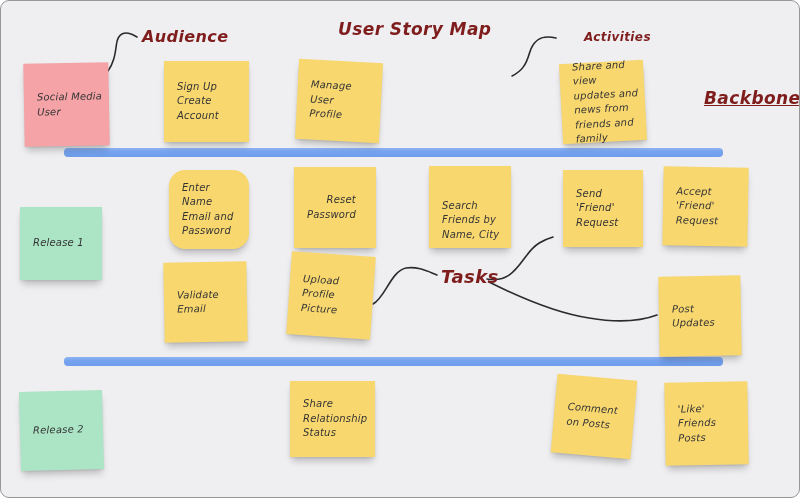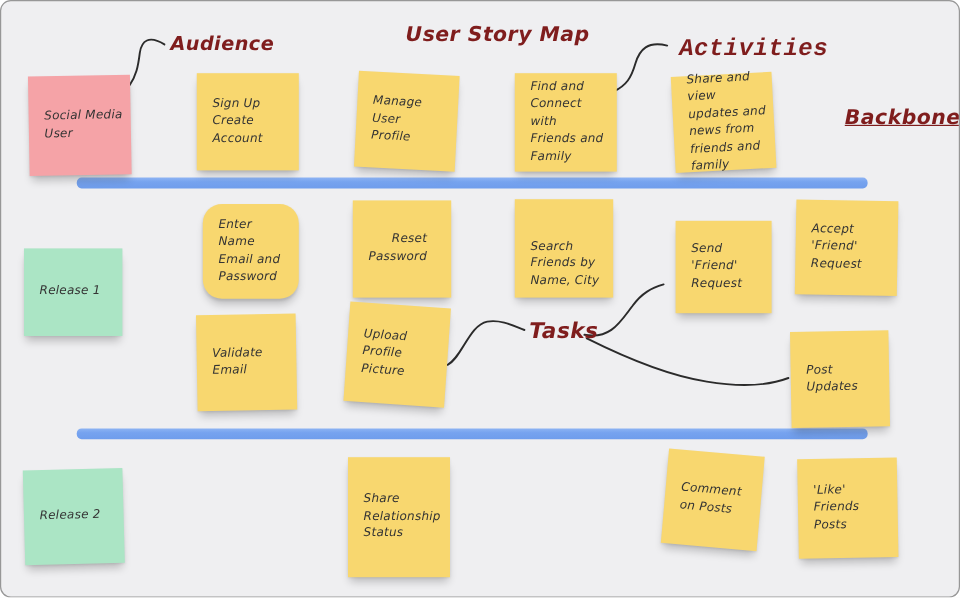--- a/index.html
+++ b/index.html
@@ -21,21 +21,21 @@
   .map-label {
     position: absolute;
     font-style: italic;
     font-weight: bold;
     color: #7f1d1d;
     letter-spacing: 0.4px;
     white-space: nowrap;
   }
   #title-label      { left: 337px; top: 18px;  font-size: 17px; }
   #audience-label   { left: 141px; top: 26px;  font-size: 16px; }
-  #activities-label { left: 565px; top: 29px;  font-size: 20px; font-family: Liberation Mono, monospace; }
+  #activities-label { left: 583px; top: 29px;  font-size: 12px; }
   #backbone-label   { left: 703px; top: 87px;  font-size: 17px; text-decoration: underline; }
   #tasks-label      { left: 440px; top: 265px; font-size: 18px; }
 
   .backbone-bar {
     position: absolute;
     left: 63px;
     width: 659px;
     height: 9px;
     background: linear-gradient(#8db3f3, #76a3ef 40%, #6f9dec);
     border-radius: 4px;
@@ -103,26 +103,20 @@
 User</span>
   </div>
   <div class="note yellow" style="left:163px; top:60px; width:85px; height:81px;">
     <span class="note-text">Sign Up
 Create Account</span>
   </div>
   <div class="note yellow" style="left:296px; top:60px; width:84px; height:80px; transform:rotate(3deg);">
     <span class="note-text">Manage User
 Profile</span>
   </div>
-  <div class="note yellow" style="left:428px; top:60px; width:85px; height:82px;">
-    <span class="note-text">Find and
-Connect with
-Friends and
-Family</span>
-  </div>
   <div class="note yellow" style="left:560px; top:61px; width:84px; height:80px; transform:rotate(-3deg);">
     <span class="note-text">Share and view
 updates and
 news from
 friends and
 family</span>
   </div>
 
   <div class="note green" style="left:19px; top:206px; width:82px; height:73px;">
     <span class="note-text">Release 1</span>
@@ -134,21 +128,21 @@
   </div>
   <div class="note yellow" style="left:293px; top:166px; width:82px; height:81px;text-align:right;">
     <span class="note-text">Reset
 Password</span>
   </div>
   <div class="note yellow" style="left:428px; top:165px; width:82px; height:82px;align-items:flex-end;">
     <span class="note-text">Search
 Friends by
 Name, City</span>
   </div>
-  <div class="note yellow" style="left:562px; top:169px; width:80px; height:77px;margin-top:14px;">
+  <div class="note yellow" style="left:562px; top:169px; width:80px; height:77px;">
     <span class="note-text">Send
 'Friend'
 Request</span>
   </div>
   <div class="note yellow" style="left:662px; top:166px; width:85px; height:79px; transform:rotate(1deg);">
     <span class="note-text">Accept
 'Friend'
 Request</span>
   </div>
   <div class="note yellow" style="left:163px; top:261px; width:83px; height:80px; transform:rotate(-1deg);">
@@ -160,21 +154,21 @@
 Profile
 Picture</span>
   </div>
   <div class="note yellow" style="left:658px; top:275px; width:82px; height:80px; transform:rotate(-1deg);">
     <span class="note-text">Post Updates</span>
   </div>
 
   <div class="note green" style="left:19px; top:390px; width:83px; height:79px; transform:rotate(-1.5deg);">
     <span class="note-text">Release 2</span>
   </div>
-  <div class="note yellow" style="left:289px; top:380px; width:85px; height:100px;">
+  <div class="note yellow" style="left:289px; top:380px; width:85px; height:76px;">
     <span class="note-text">Share
 Relationship
 Status</span>
   </div>
   <div class="note yellow" style="left:553px; top:376px; width:80px; height:79px; transform:rotate(5deg);">
     <span class="note-text">Comment
 on Posts</span>
   </div>
   <div class="note yellow" style="left:664px; top:381px; width:83px; height:83px; transform:rotate(-1deg);">
     <span class="note-text">'Like'

